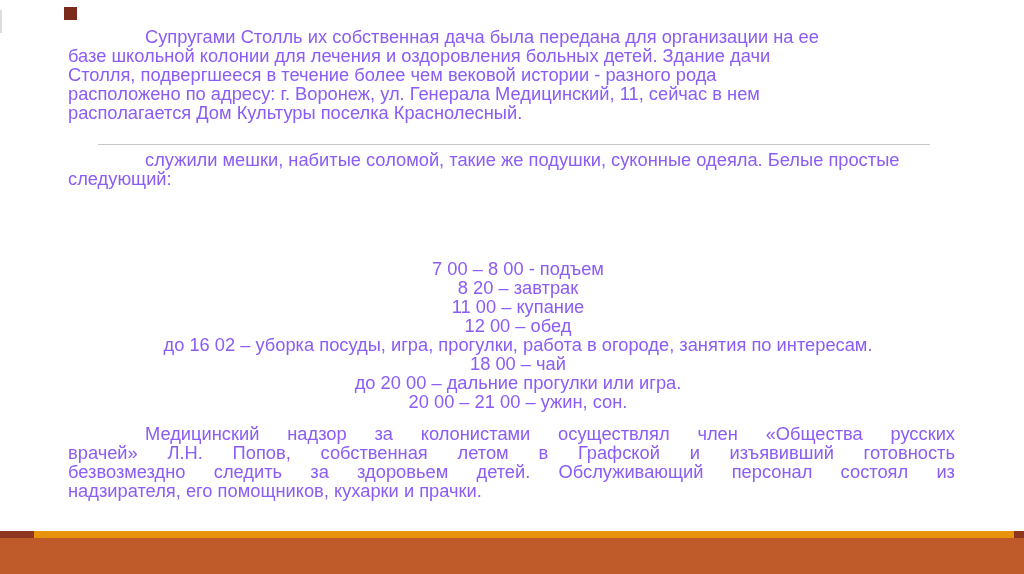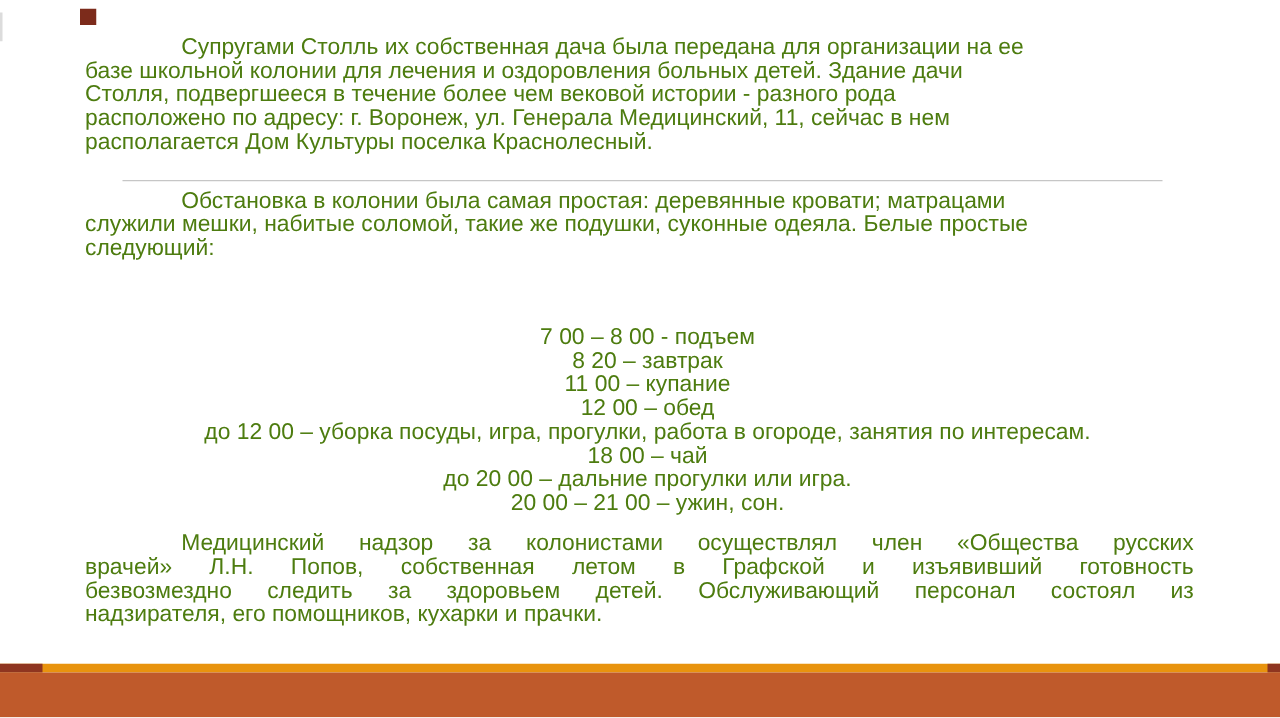--- a/index.html
+++ b/index.html
@@ -48,48 +48,47 @@
   .footer { position: absolute; left: 0; bottom: 0; width: 1024px; height: 43px; }
   .footer .stripe { position: absolute; left: 0; top: 0; width: 1024px; height: 7px; }
   .footer .corner { position: absolute; top: 0; height: 7px; }
   .footer .corner.left { left: 0; width: 34px; }
   .footer .corner.right { right: 0; width: 10px; }
   .footer .band { position: absolute; left: 0; top: 7px; width: 1024px; height: 36px; }
 </style>
 </head>
 <body>
 
-<div class="slide" style="color: #4d7c0f;">
+<div class="slide" style="color: #8b5cf6;">
 
   <div class="left-edge-mark" style="background: rgb(220, 220, 220);"></div>
 
   <div class="accent-square" style="background: rgb(124, 43, 27);"></div>
 
   <div class="textblock p1 indent-first">
       <div class="line">Супругами Столль их собственная дача была передана для организации на ее</div>
       <div class="line">базе школьной колонии для лечения и оздоровления больных детей. Здание дачи</div>
       <div class="line">Столля, подвергшееся в течение более чем вековой истории - разного рода</div>
       <div class="line">расположено по адресу: г. Воронеж, ул. Генерала Медицинский, 11, сейчас в нем</div>
       <div class="line">располагается Дом Культуры поселка Краснолесный.</div>
     </div>
 
   <div class="divider" style="background: rgb(198, 198, 198);"></div>
 
   <div class="textblock p2 indent-first">
-      <div class="line">Обстановка в колонии была самая простая: деревянные кровати; матрацами</div>
       <div class="line">служили мешки, набитые соломой, такие же подушки, суконные одеяла. Белые простые</div>
       <div class="line">следующий:</div>
     </div>
 
   <div class="textblock schedule">
       <div class="line">7 00 – 8 00 - подъем</div>
       <div class="line">8 20 – завтрак</div>
       <div class="line">11 00 – купание</div>
       <div class="line">12 00 – обед</div>
-      <div class="line">до 12 00 – уборка посуды, игра, прогулки, работа в огороде, занятия по интересам.</div>
+      <div class="line">до 16 02 – уборка посуды, игра, прогулки, работа в огороде, занятия по интересам.</div>
       <div class="line">18 00 – чай</div>
       <div class="line">до 20 00 – дальние прогулки или игра.</div>
       <div class="line">20 00 – 21 00 – ужин, сон.</div>
     </div>
 
   <div class="textblock p3 indent-first p-justify">
       <div class="line">Медицинский надзор за колонистами осуществлял член «Общества русских</div>
       <div class="line">врачей» Л.Н. Попов, собственная летом в Графской и изъявивший готовность</div>
       <div class="line">безвозмездно следить за здоровьем детей. Обслуживающий персонал состоял из</div>
       <div class="line">надзирателя, его помощников, кухарки и прачки.</div>

